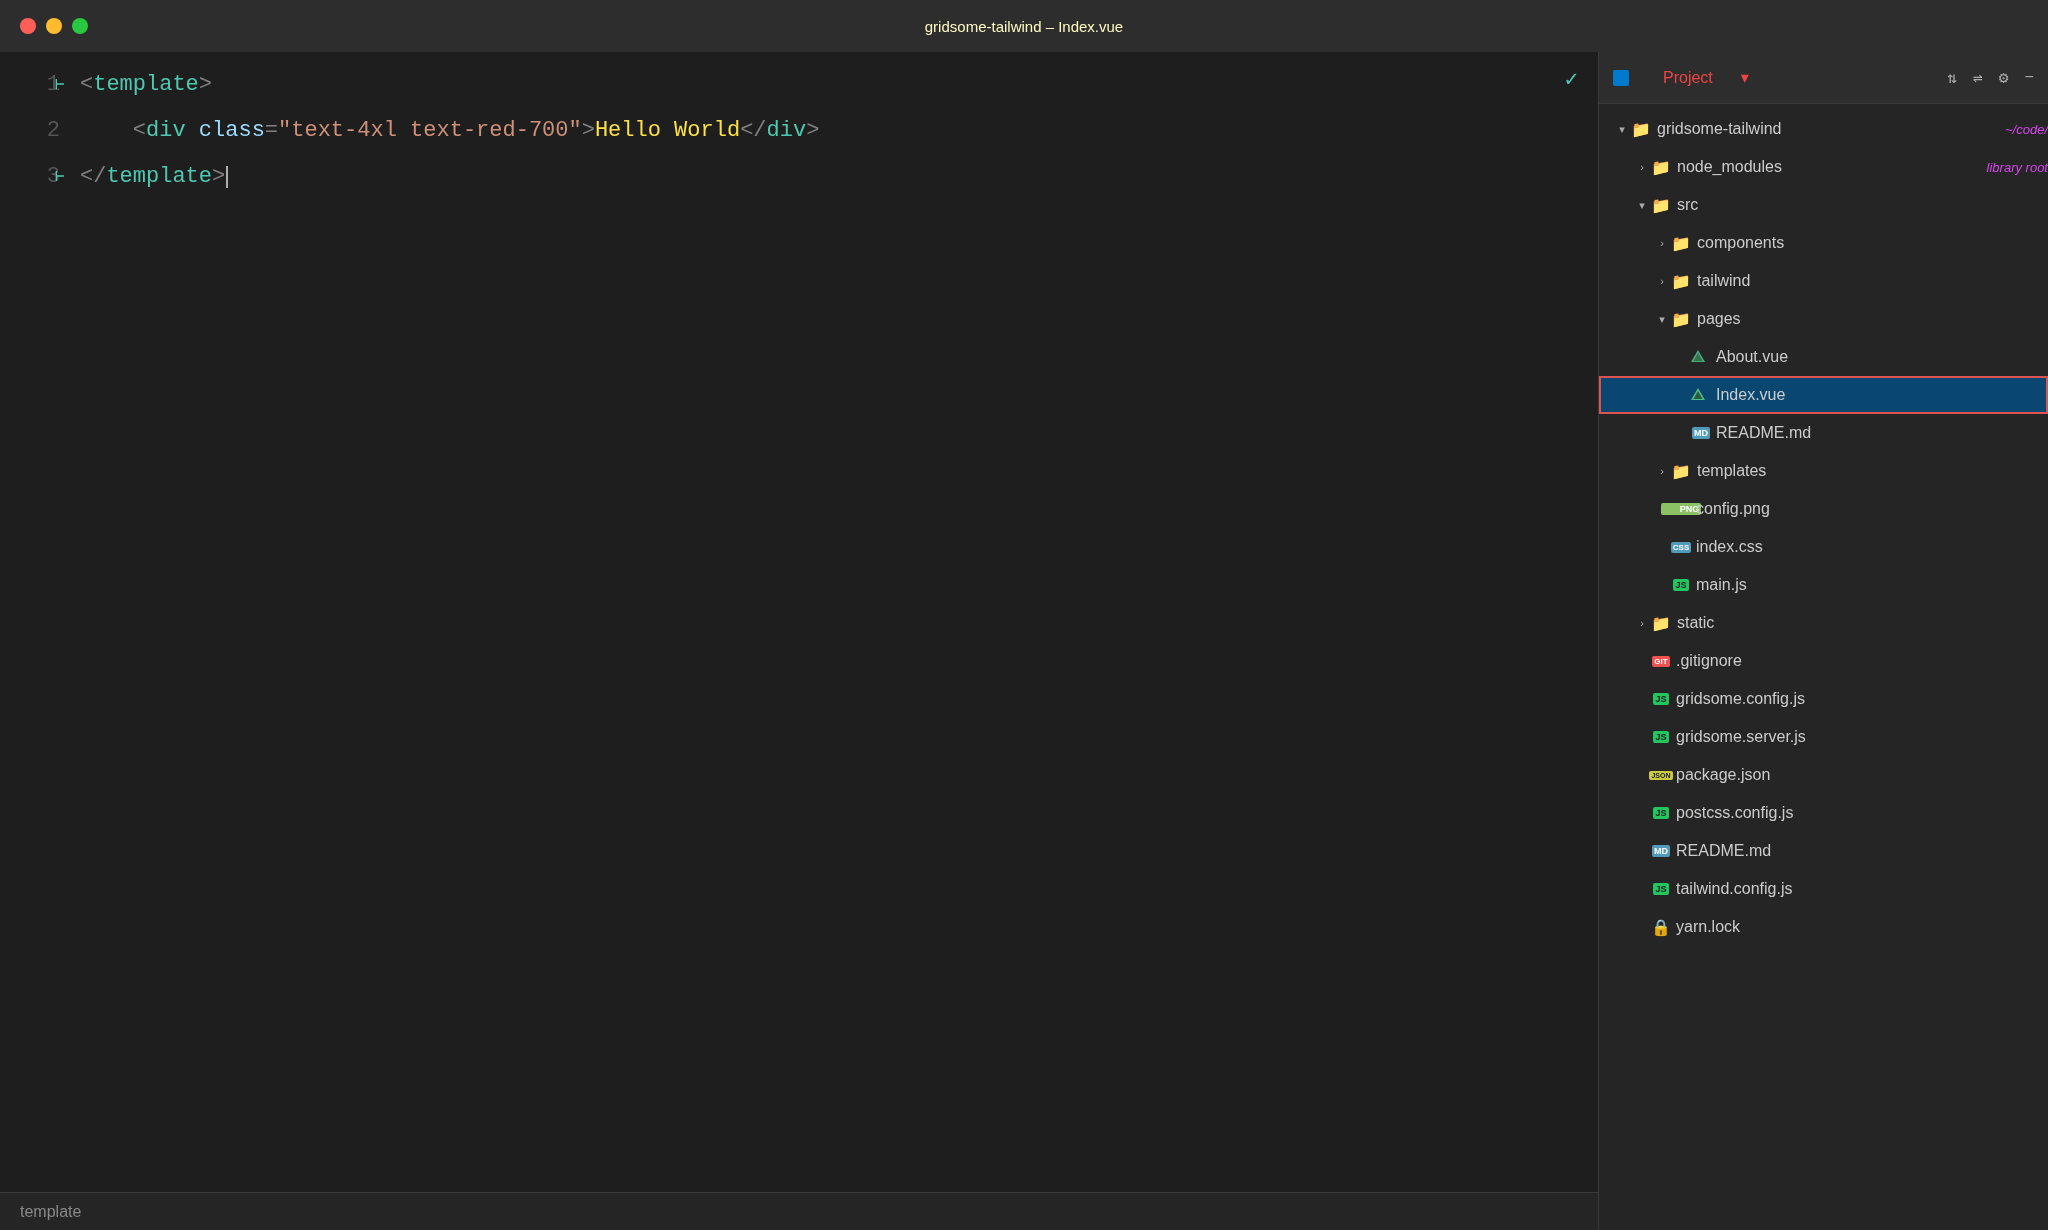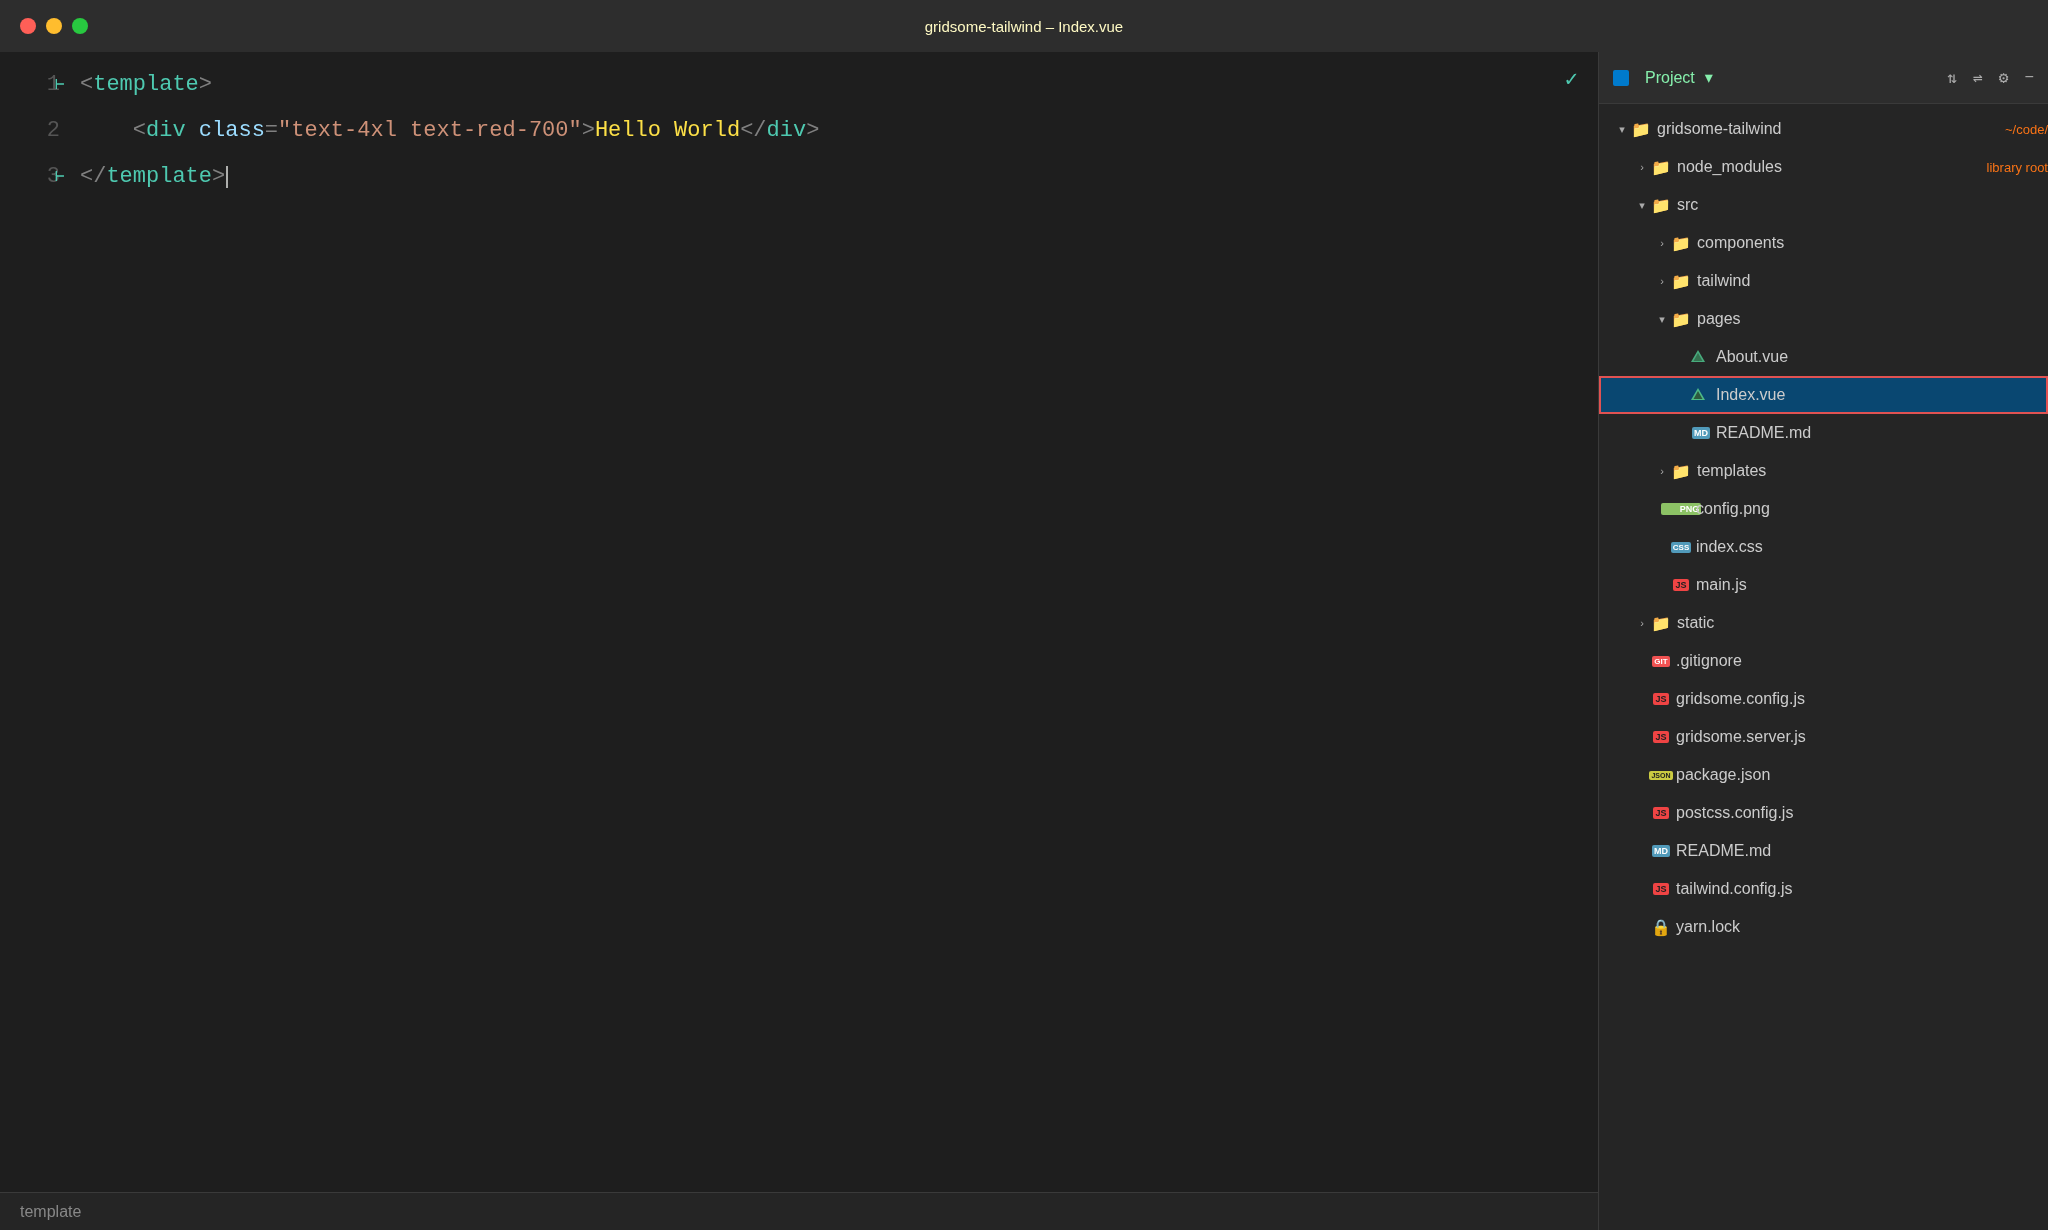--- a/index.html
+++ b/index.html
@@ -159,24 +159,25 @@
       background: #2d2d2d;
       display: flex;
       align-items: center;
       padding: 0 14px;
       gap: 10px;
       border-bottom: 1px solid #3a3a3a;
       flex-shrink: 0;
     }
 
     .sidebar-header-title {
-      color: #86efac;
+      color: #ef4444;
       font-size: 16px;
       font-family: -apple-system, BlinkMacSystemFont, sans-serif;
       font-weight: 500;
+      margin-left: 18px;
     }
 
     .sidebar-header-icons {
       margin-left: auto;
       display: flex;
       gap: 16px;
       align-items: center;
       color: #aaa;
     }
 
@@ -260,37 +261,38 @@
     .badge {
       font-size: 9px;
       font-weight: bold;
       border-radius: 2px;
       padding: 1px 2px;
       color: white;
       font-family: sans-serif;
     }
     .badge-md { background: #519aba; }
     .badge-css { background: #519aba; }
-    .badge-js { background: #ef4444; color: #1e1e1e; }
+    .badge-js { background: #22c55e; color: #1e1e1e; }
     .badge-png { background: #8cc265; padding-left: 19px; }
     .badge-json { background: #cbcb41; color: #1e1e1e; }
     .badge-git { background: #f05252; }
 
     .vue-icon {
       width: 18px;
       height: 18px;
       display: inline-block;
       margin-right: 6px;
       flex-shrink: 0;
     }
 
     .library-root-text {
-      color: #f97316;
+      color: #d946ef;
       font-size: 13px;
       margin-left: 6px;
+      font-style: italic;
     }
 
     .item-label {
       flex: 1;
       overflow: hidden;
       text-overflow: ellipsis;
       white-space: nowrap;
     }
 
     

